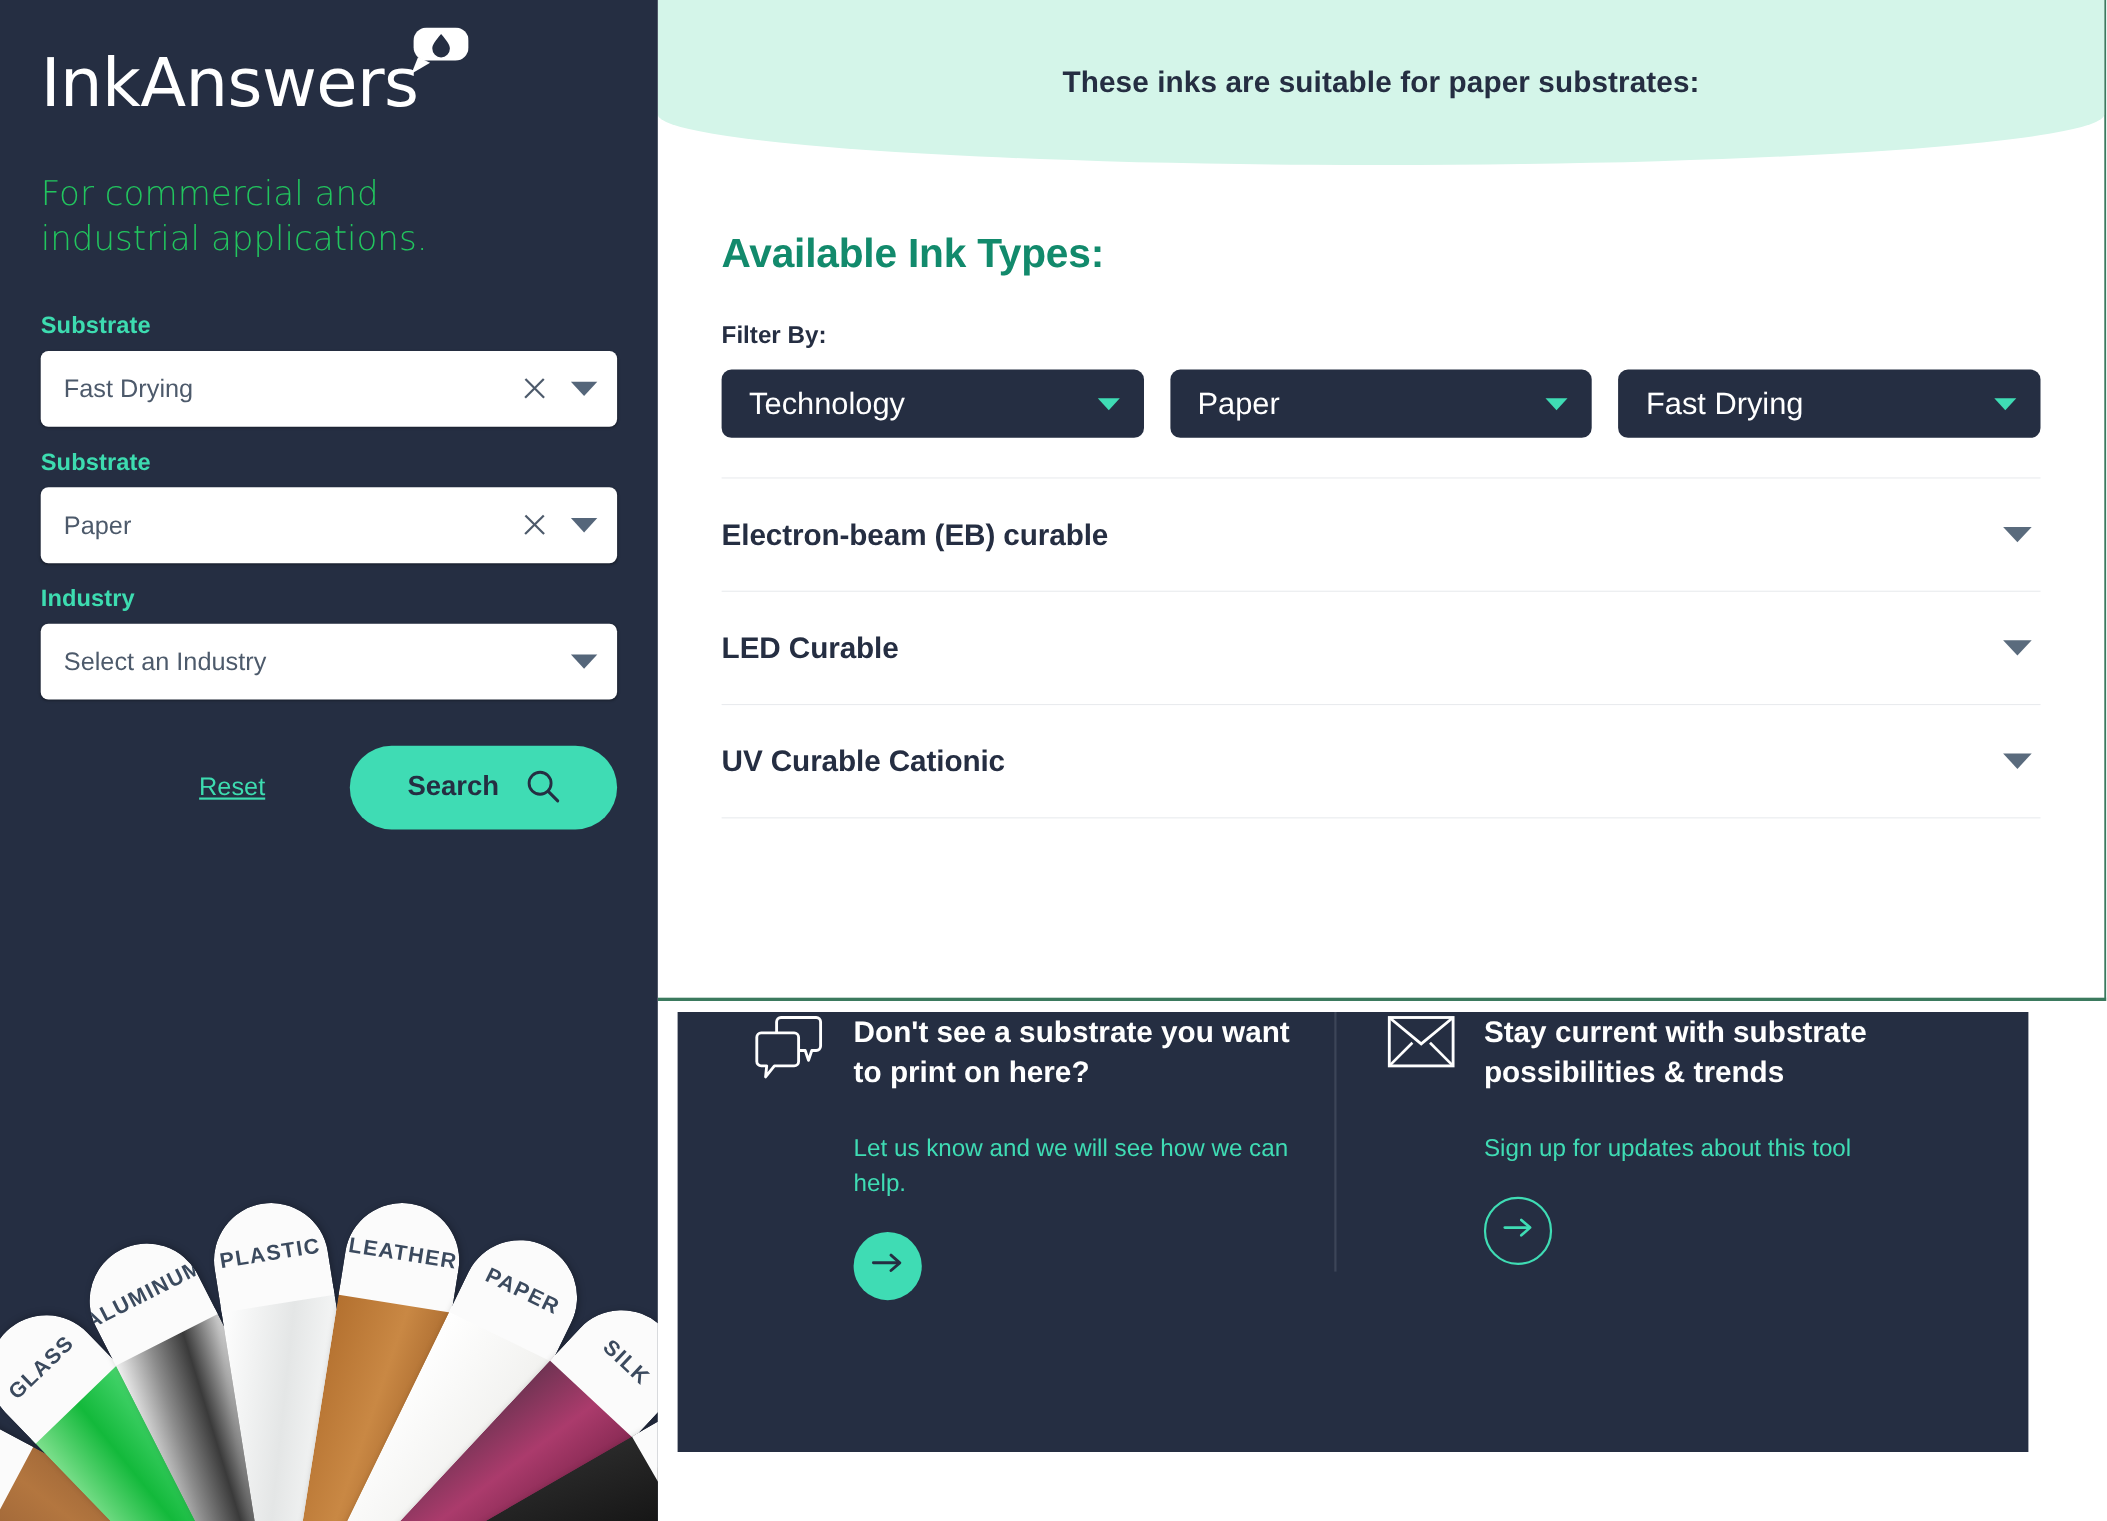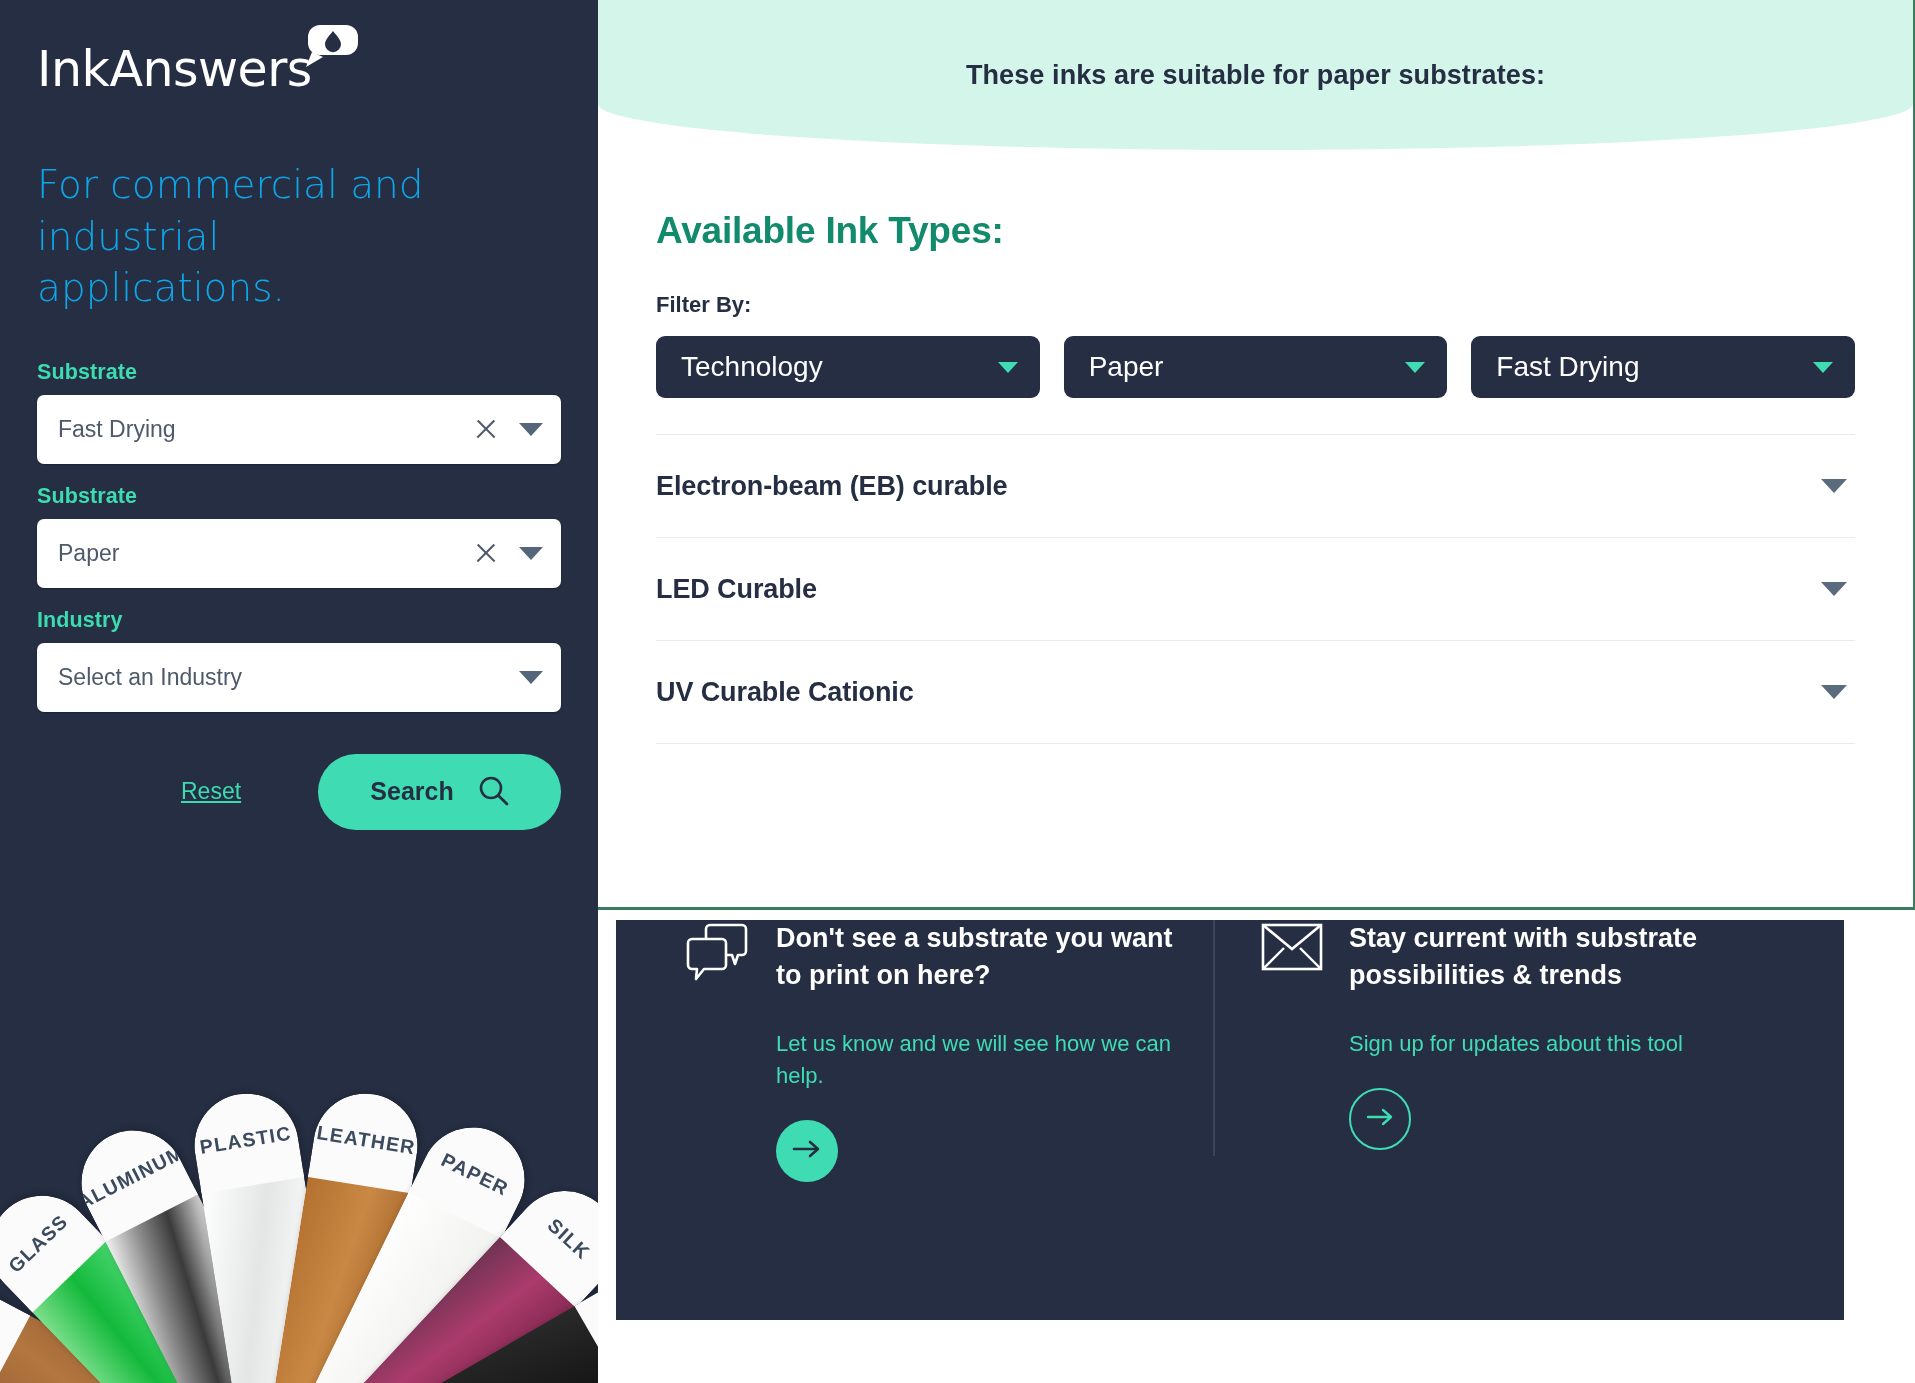--- a/index.html
+++ b/index.html
@@ -30,40 +30,40 @@
     position: relative;
     padding: 44px 37px 0 37px;
     z-index: 3;
   }
   .logo-row {
     position: relative;
     display: inline-block;
     margin-bottom: 20px;
   }
   .logo-text {
-    font-size: 49px;
+    font-size: 61px;
     font-weight: 400;
     color: #ffffff;
     letter-spacing: -0.5px;
     line-height: 1.05;
     font-family: "DejaVu Sans", sans-serif;
   }
   .logo-bubble {
     position: absolute;
     top: -19px;
     right: -46px;
     width: 52px; height: 42px;
   }
   .tagline {
-    font-size: 39px;
+    font-size: 31px;
     line-height: 1.32;
-    color: #0ea5e9;
+    color: #22c55e;
     font-weight: 300;
     font-family: "DejaVu Sans", sans-serif;
-    margin-top: 44px;
+    margin-top: 28px;
     margin-bottom: 46px;
     max-width: 430px;
   }
 
   .field-group { margin-bottom: 20px; }
   .field-label {
     font-size: 21.5px;
     font-weight: 700;
     color: #3ddcb0;
     margin-bottom: 10px;

